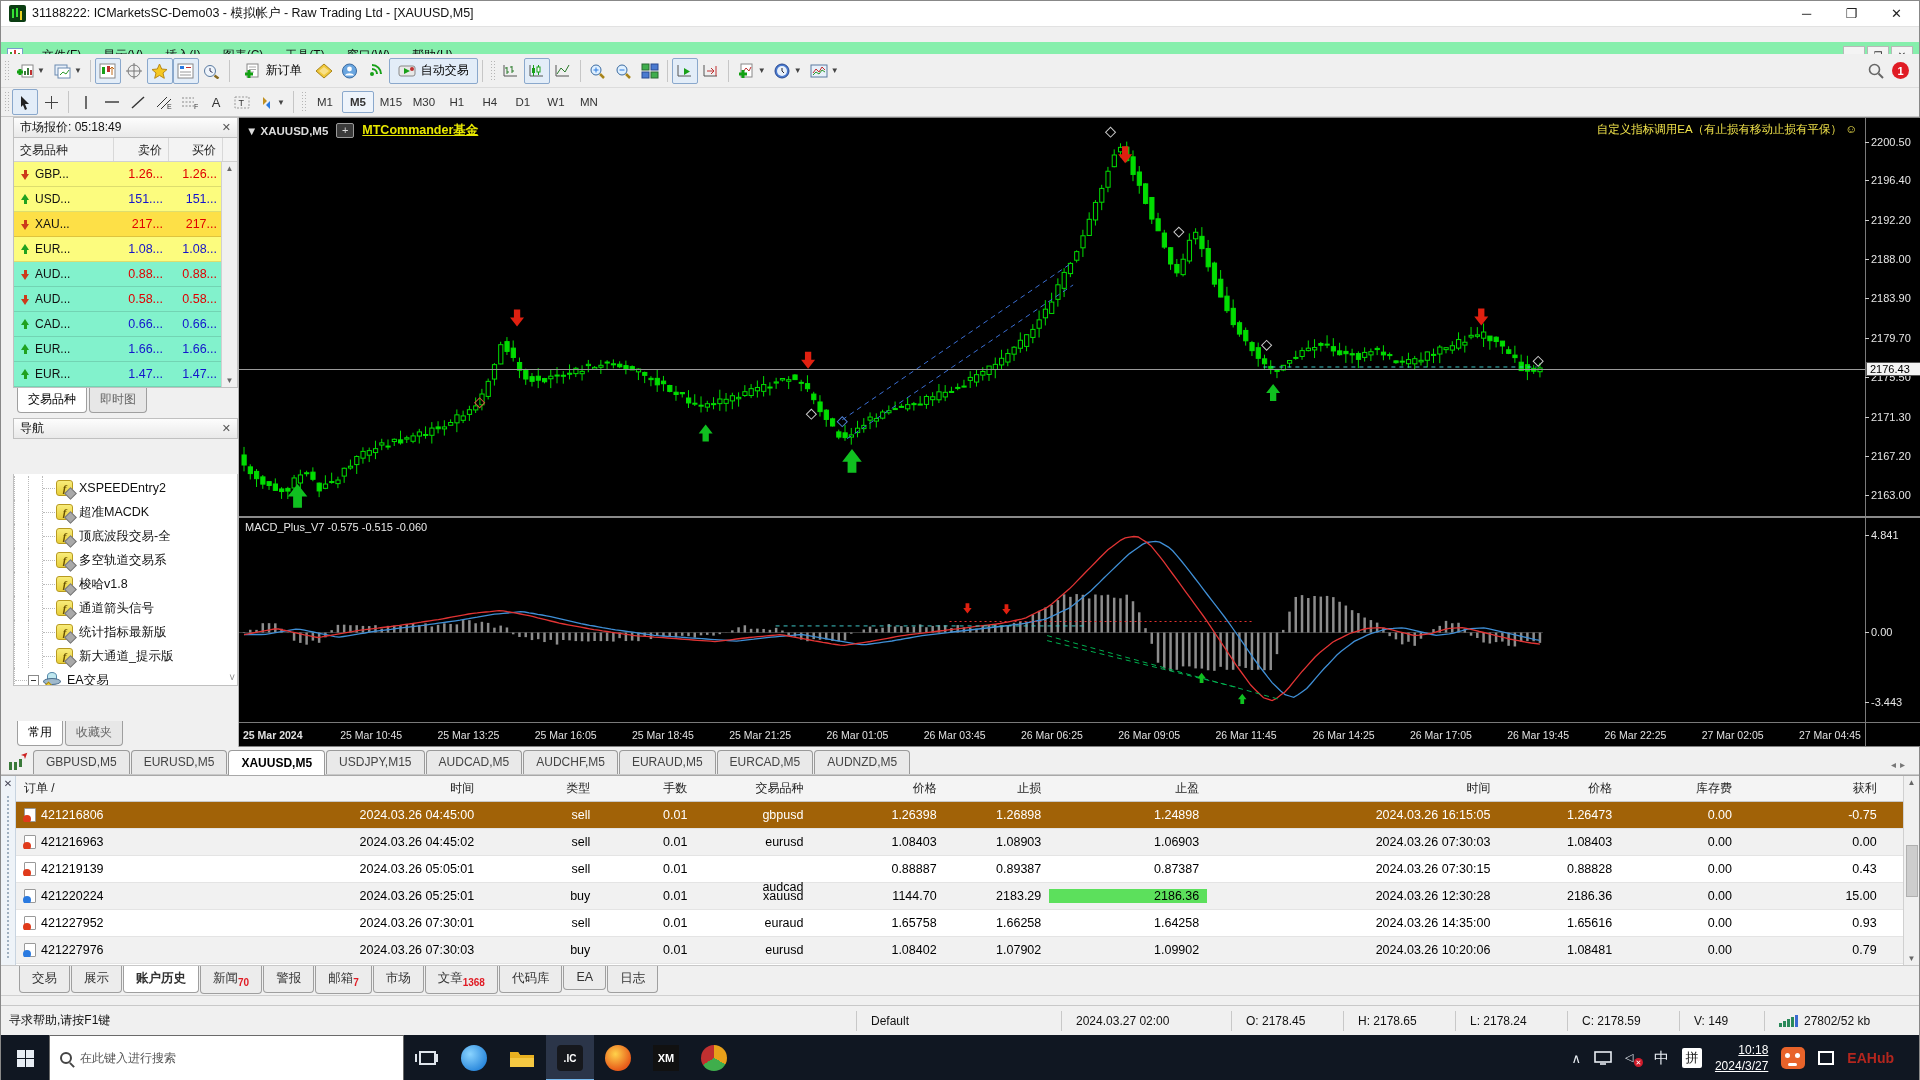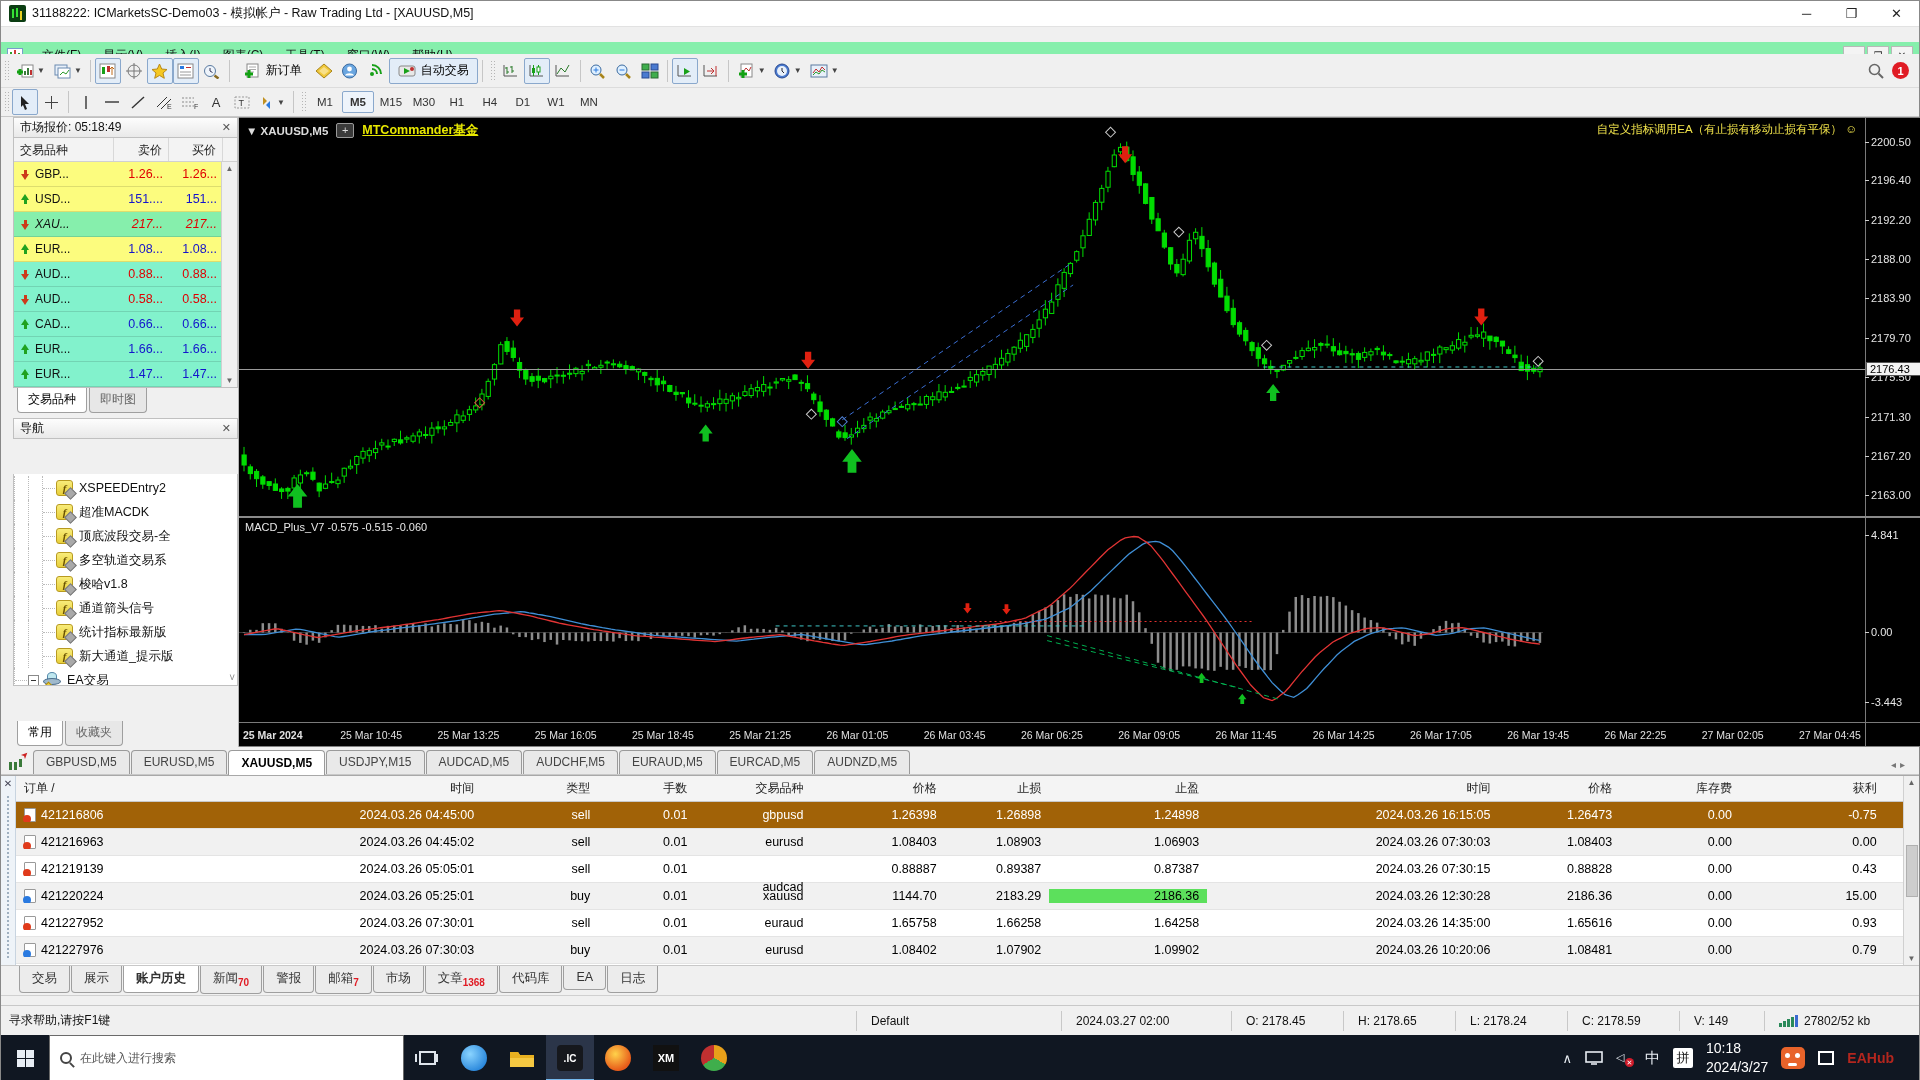--- a/index.html
+++ b/index.html
@@ -50,21 +50,21 @@
   .mw-head { display:flex; height:24px; background:#f3f3f3; border-bottom:1px solid #d0d0d0; color:#222; }
   .mw-head > div { padding:4px 6px; border-right:1px solid #d8d8d8; }
   .mw-c-sym { width:100px; }
   .mw-c-sell { width:55px; text-align:right; }
   .mw-c-buy { width:54px; text-align:right; }
   .mw-row { display:flex; height:25px; align-items:center; border-bottom:1px solid rgba(0,0,0,0.12); }
   .mw-row > div { padding:0 6px; height:100%; display:flex; align-items:center; }
   .mw-row .sym { width:100px; gap:4px; color:#111; }
   .mw-row .sell,.mw-row .buy { justify-content:flex-end; font-size:12.5px; }
   .mw-row .sell { width:55px; } .mw-row .buy { width:54px; }
-  .bg-yellow { background:#fcfc7e; } .bg-khaki { background:#86efac;font-style:italic; } .bg-aqua { background:#82f2cc; }
+  .bg-yellow { background:#fcfc7e; } .bg-khaki { background:#fde047; } .bg-aqua { background:#82f2cc; }
   .txt-red { color:#e00000; } .txt-blue { color:#1414cc; }
   .arr { width:11px; height:11px; position:relative; flex:none; }
   .arr.up::before { content:""; position:absolute; left:1px; top:0; border-left:4.5px solid transparent; border-right:4.5px solid transparent; border-bottom:6px solid #1fa11f; }
   .arr.up::after { content:""; position:absolute; left:4px; top:5px; width:3px; height:5px; background:#1fa11f; }
   .arr.down::before { content:""; position:absolute; left:1px; bottom:0; border-left:4.5px solid transparent; border-right:4.5px solid transparent; border-top:6px solid #cc3a1a; }
   .arr.down::after { content:""; position:absolute; left:4px; bottom:5px; width:3px; height:5px; background:#cc3a1a; }
   .mw-scroll { position:absolute; right:0; top:24px; width:16px; bottom:0; background:#f0f0f0; border-left:1px solid #d0d0d0; font-size:8px; color:#666; display:flex; flex-direction:column; align-items:center; justify-content:space-between; padding:2px 0; }
   .panel-tabs { height:26px; display:flex; align-items:flex-start; padding:0 4px; gap:2px; background:#f0f0f0; }
   .btab { border:1px solid #9f9f9f; border-top:none; border-radius:0 0 4px 4px; padding:3px 10px 4px; background:#e7e7e7; color:#666; font-size:12px; }
   .btab.active { background:#fff; color:#000; }
@@ -161,21 +161,21 @@
   .tv-ic::before { content:""; position:absolute; left:-6px; top:1px; width:2px; height:8px; background:#dfe5ec; box-shadow:21px 0 0 #dfe5ec; }
   .tb-app { width:48px; display:flex; align-items:center; justify-content:center; position:relative; }
   .tb-app.active { background:#2b3549; box-shadow:inset 0 -2px 0 #76b9ed; }
   .app-circle { width:26px; height:26px; border-radius:50%; }
   .tb-tray { margin-left:auto; display:flex; align-items:center; gap:13px; padding-right:6px; font-size:12px; }
   .tray-ic { color:#e8edf3; font-size:13px; }
   .spk { position:relative; width:16px; height:14px; }
   .spk::before { content:"◁"; position:absolute; left:0; top:0; font-size:11px; color:#e8edf3; }
   .spk .mute { position:absolute; right:-2px; bottom:-2px; width:9px; height:9px; background:#d01b2a; border-radius:50%; color:#fff; font-size:7px; line-height:9px; text-align:center; }
   .ime-box { background:#fff; color:#111; width:20px; height:20px; font-size:13px; display:flex; align-items:center; justify-content:center; border-radius:2px; }
-  .clock { line-height:1.35; font-size:14px; }
+  .clock { text-align:right; line-height:1.35; font-size:12px;text-decoration:underline; }
   .robot { width:24px; height:22px; background:#e8632a; border-radius:5px; position:relative; }
   .robot::before { content:""; position:absolute; left:4px; top:6px; width:5px; height:5px; border-radius:50%; background:#fff; box-shadow:10px 0 0 #fff; }
   .robot::after { content:""; position:absolute; left:7px; bottom:3px; width:9px; height:3px; border-radius:2px; background:#fff; }
   .eahub { color:#b3261e; font-weight:bold; font-size:14px; }
   .action-sq { width:16px; height:14px; border:2px solid #fff; }
   .show-desktop { width:6px; border-left:1px solid #3a4352; }
 </style>
 </head>
 <body>
 

